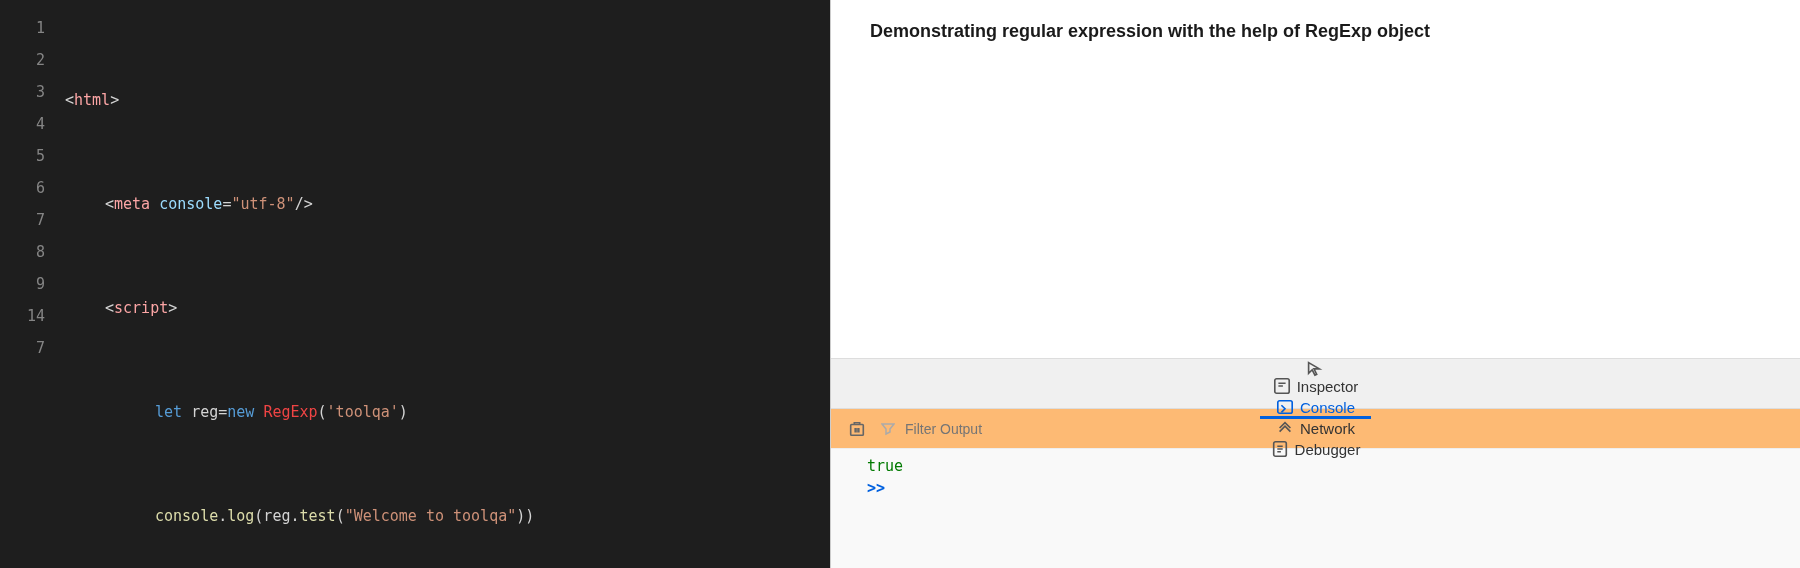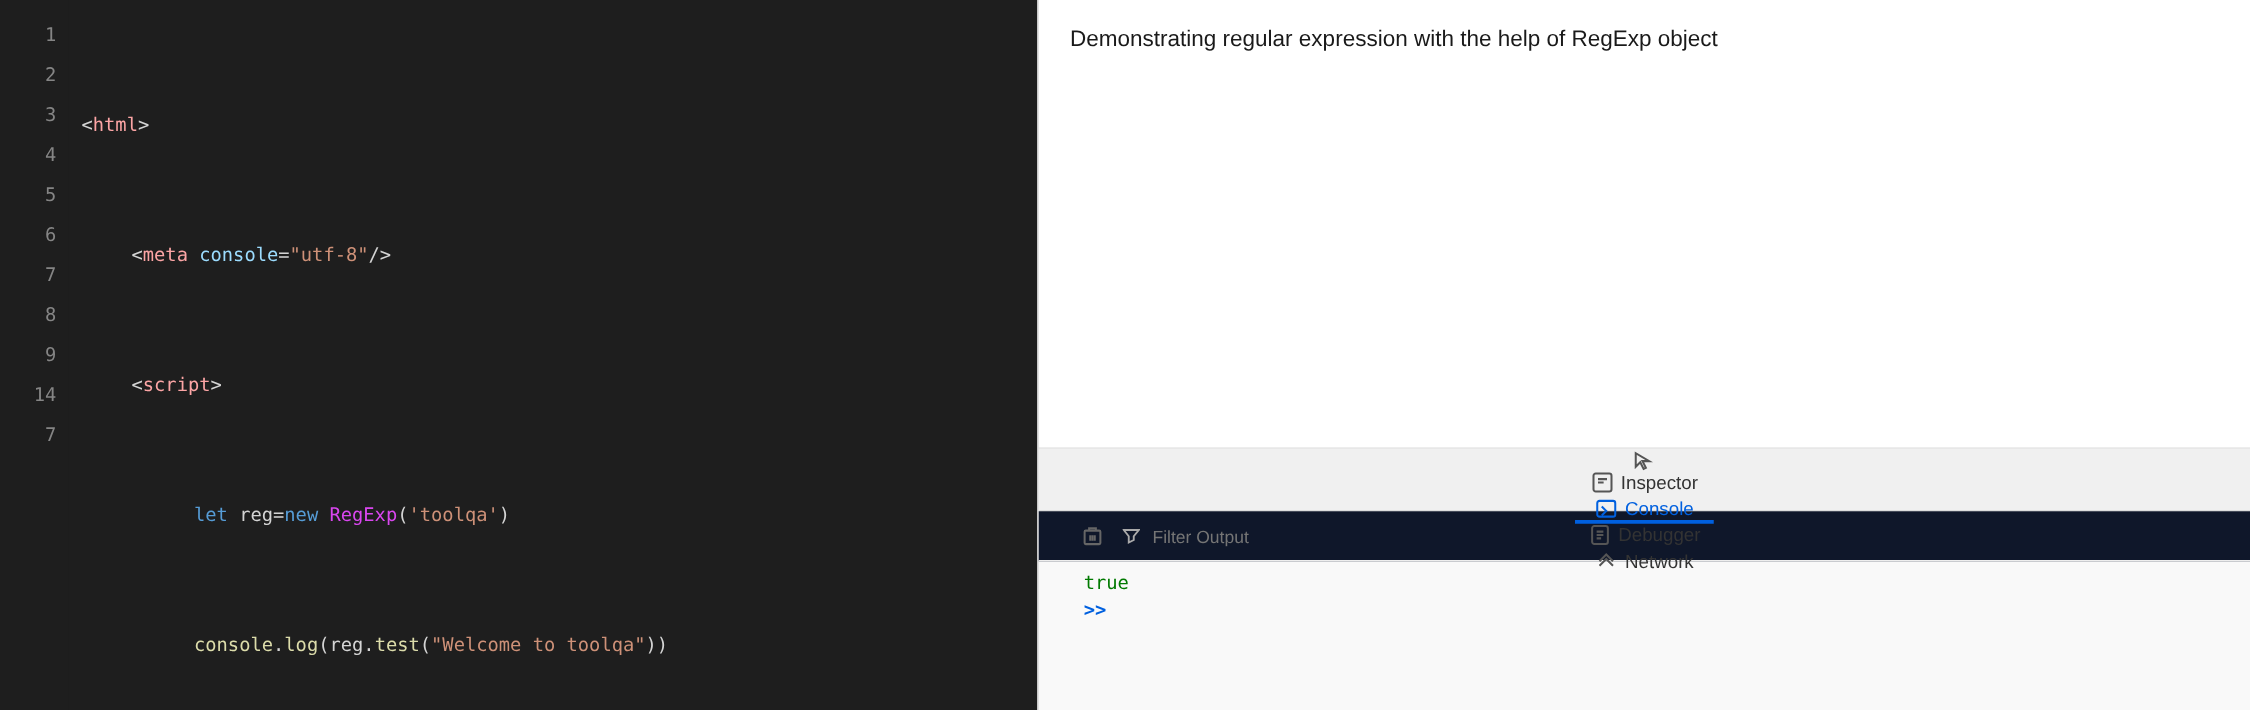--- a/index.html
+++ b/index.html
@@ -58,37 +58,38 @@
     }
 
     
     .tag { color: #fca5a5; }
     .attr { color: #9cdcfe; }
     .attr-val { color: #ce9178; }
     .keyword { color: #569cd6; }
     .fn { color: #dcdcaa; }
     .str { color: #ce9178; }
     .punct { color: #d4d4d4; }
-    .green-text { color: #d946ef; }
+    .green-text { color: #ef4444; }
 
     
     #browser-panel {
       width: 970px;
       height: 568px;
       background: #ffffff;
       display: flex;
       flex-direction: column;
       border-left: 1px solid #ccc;
     }
 
     .browser-content {
       flex: 1;
-      padding: 18px 25px;
+      padding: 18px 39px;
       background: #ffffff;
       overflow: hidden;
+      font-weight: bold;
     }
 
     .browser-text {
       font-family: Arial, sans-serif;
       font-size: 18px;
       color: #1a1a1a;
       line-height: 1.5;
     }
 
     
@@ -146,22 +147,22 @@
       cursor: pointer;
       border-radius: 4px;
       margin-right: 4px;
     }
 
     .devtools-toolbar {
       display: flex;
       flex-direction: row;
       align-items: center;
       height: 40px;
-      padding: 0 29px;
-      background: #0f172a;
+      padding: 0 12px;
+      background: #fdba74;
       border-bottom: 1px solid #eee;
       gap: 10px;
     }
 
     .toolbar-icon {
       width: 28px;
       height: 28px;
       display: flex;
       align-items: center;
       justify-content: center;
@@ -311,35 +312,35 @@
             <rect x="2" y="3" width="16" height="14" rx="2" stroke="#0060df" fill="none"></rect>
             <path d="M6 8 L10 12 L6 16" stroke="#0060df" fill="none"></path>
           </svg>
         </span>
         <span style="color:#0060df">Console</span>
       </div>
 
       <div class="devtools-tab">
         <span class="devtools-tab-icon">
           <svg width="18" height="18" viewBox="0 0 20 20" fill="none" stroke="#555" stroke-width="1.8">
+            <path d="M4 10 L10 4 L16 10" stroke="#555" fill="none"></path>
+            <path d="M4 14 L10 8 L16 14" stroke="#555" fill="none"></path>
+          </svg>
+        </span>
+        <span>Network</span>
+      </div>
+
+      <div class="devtools-tab">
+        <span class="devtools-tab-icon">
+          <svg width="18" height="18" viewBox="0 0 20 20" fill="none" stroke="#555" stroke-width="1.8">
             <rect x="3" y="2" width="14" height="16" rx="2" stroke="#555" fill="none"></rect>
             <path d="M7 7h6M7 10h6M7 13h4" stroke="#555"></path>
           </svg>
         </span>
         <span>Debugger</span>
-      </div>
-
-      <div class="devtools-tab">
-        <span class="devtools-tab-icon">
-          <svg width="18" height="18" viewBox="0 0 20 20" fill="none" stroke="#555" stroke-width="1.8">
-            <path d="M4 10 L10 4 L16 10" stroke="#555" fill="none"></path>
-            <path d="M4 14 L10 8 L16 14" stroke="#555" fill="none"></path>
-          </svg>
-        </span>
-        <span>Network</span>
       </div>
 
     </div>
 
     <div class="devtools-toolbar">
       <div class="toolbar-icon">
         <svg width="18" height="18" viewBox="0 0 20 20" fill="none" stroke="#666" stroke-width="1.8">
           <rect x="3" y="5" width="14" height="12" rx="1" stroke="#666" fill="none"></rect>
           <path d="M7 5 V3 h6 V5" stroke="#666" fill="none"></path>
           <path d="M8 9 v5 M10 9 v5 M12 9 v5" stroke="#666"></path>

